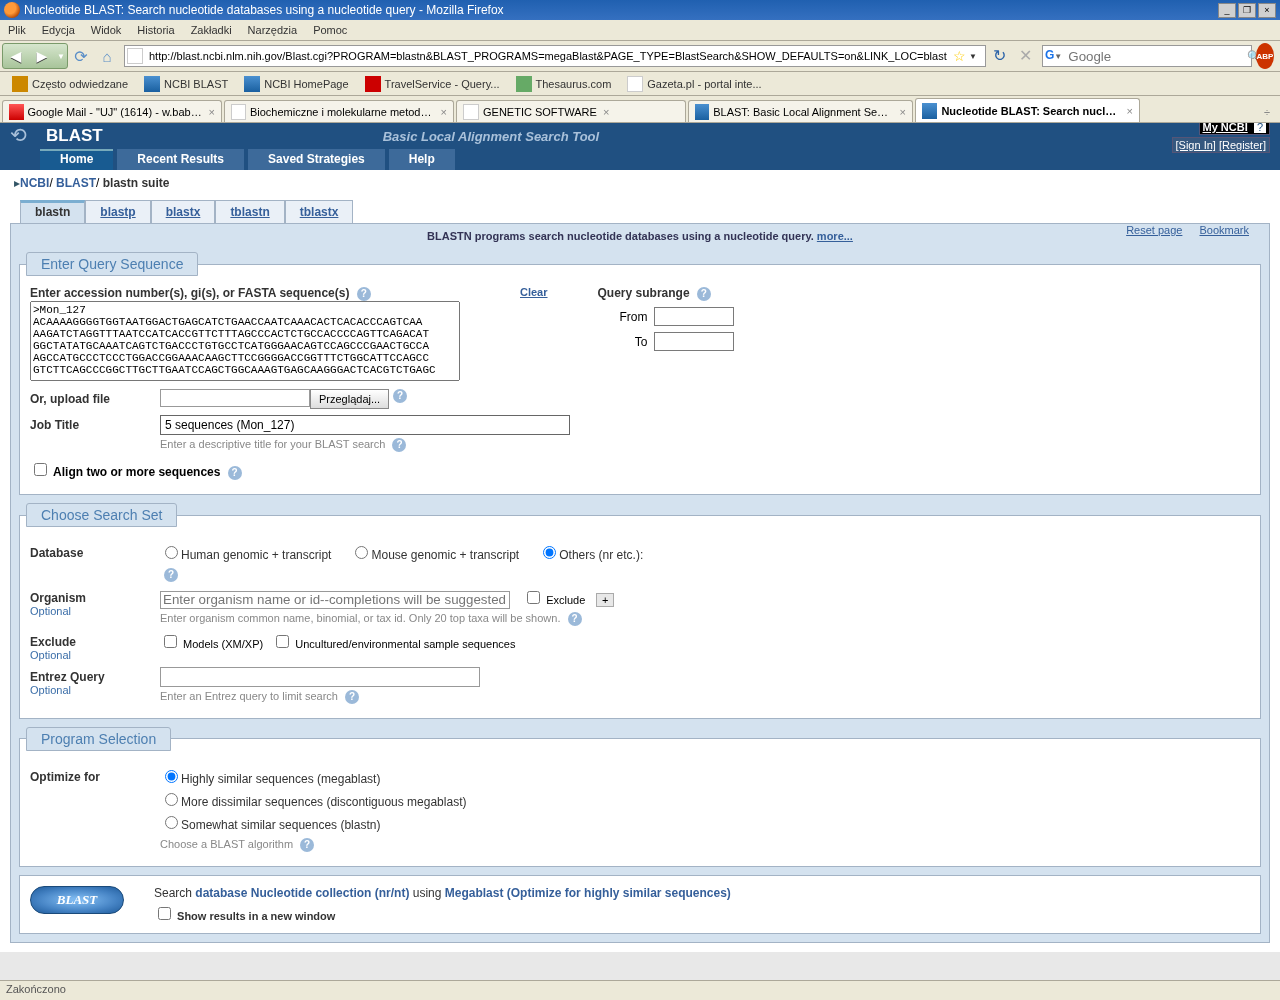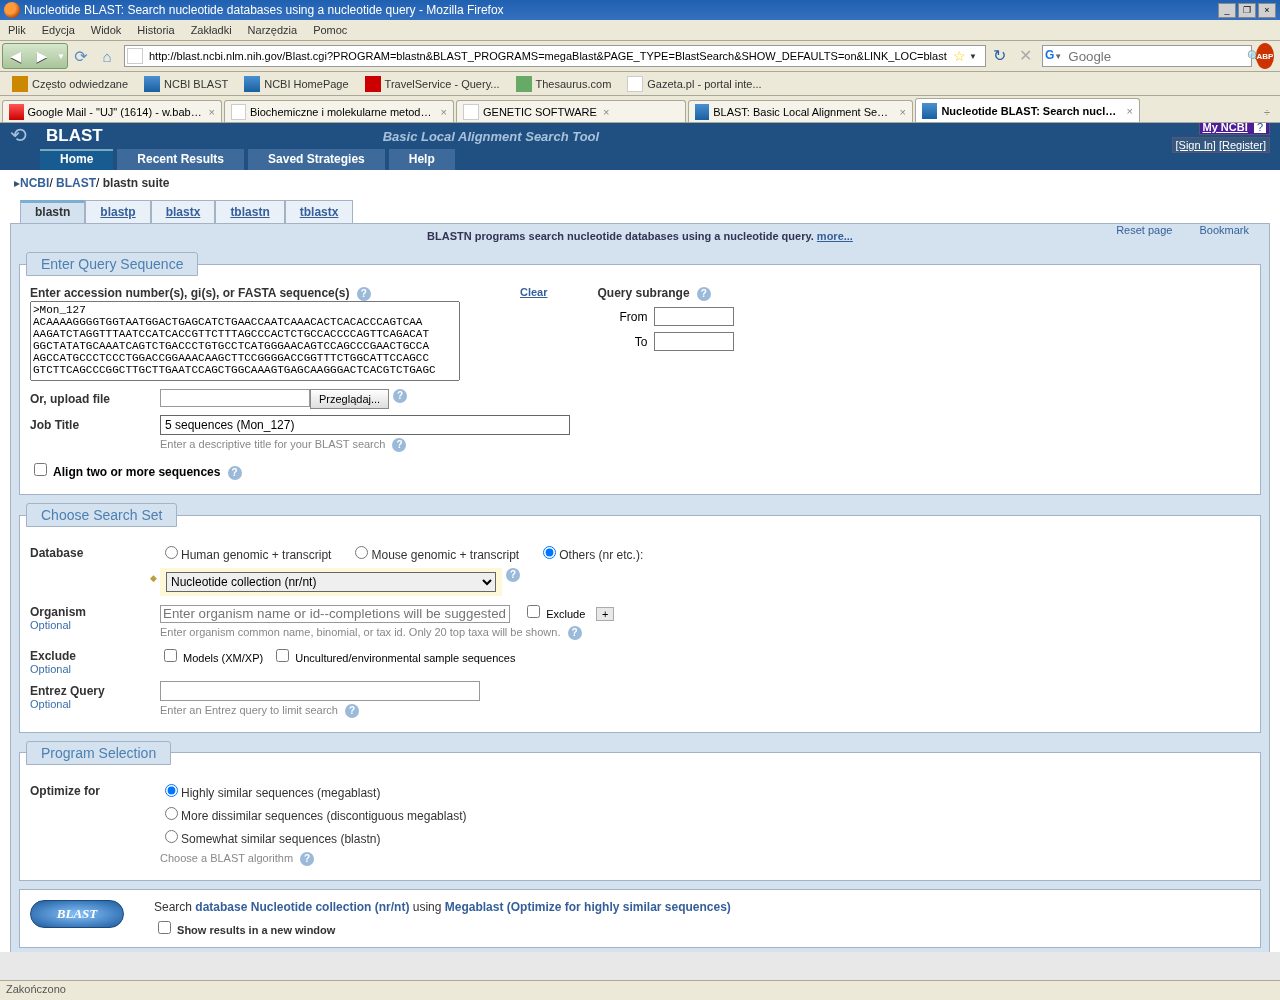--- a/index.html
+++ b/index.html
@@ -57,21 +57,21 @@
   .bread{ padding:6px 10px 10px 14px; font-size:12px;}
   .bread a{ color:#355f9a; text-decoration:none; font-weight:bold;}
   .bread b{ color:#333;}
   .blast-tabs{ display:flex; padding-left:20px; }
   .bt{ padding:4px 14px; border:1px solid #a3b3c5; border-bottom:none; background:#eaf0f7; color:#355f9a; font-weight:bold; font-size:12px; margin-right:0; text-decoration:underline;}
   .bt.active{ background:#d4e2ef; color:#333; text-decoration:none; border-top:3px solid #7baed1; padding-top:2px;}
   .blast-panel{ border:1px solid #a3b3c5; background:#d4e2ef; margin:0 10px 10px 10px; padding:0;}
   .panel-desc{ text-align:center; color:#335; font-size:11px; padding:6px 0 2px 0; font-weight:bold;}
   .panel-desc a{ color:#355f9a; font-weight:bold;}
   .panel-links{ float:right; margin:-20px 20px 0 0;}
-  .panel-links a{ color:#355f9a; font-size:11px; margin-left:24px; }
+  .panel-links a{ color:#355f9a; font-size:11px; margin-left:14px; text-decoration:underline;}
   fieldset{ border:1px solid #a3b3c5; background:#fff; margin:8px; padding:10px 10px 14px 10px; position:relative;}
   legend{ background:#d4e2ef; border:1px solid #a3b3c5; border-radius:3px 3px 0 0; padding:3px 14px; color:#4d7fb1; font-size:14px; font-weight:normal; margin-left:-4px;}
   .row{ display:flex; align-items:flex-start; margin-top:6px;}
   .lbl{ width:130px; font-weight:bold; color:#333; font-size:12px; padding-top:3px;}
   .lbl .opt{ display:block; color:#3b6ea8; font-weight:normal; font-size:11px;}
   .help-q{ display:inline-block; width:14px; height:14px; background:#9bb9d9; color:#fff; border-radius:50%; font-size:10px; text-align:center; line-height:14px; font-weight:bold; margin-left:4px;}
   textarea{ font-family: "Courier New", monospace; font-size:11px; width:430px; height:80px; resize:none;}
   .qclear{ color:#355f9a; text-decoration:underline; font-size:11px; font-weight:bold; margin-left:30px;}
   .subrange{ margin-left:50px; font-size:12px;}
   .subrange-title{ font-weight:bold; color:#333;}
@@ -205,21 +205,21 @@
 </div>
 
 <div class="content-area">
   <div class="ncbi-header">
     <div class="hdr-top">
       <div class="blast-logo-swirl">⟲</div>
       <div class="blast-title">BLAST</div>
       <div class="blast-sub">Basic Local Alignment Search Tool</div>
       <div class="myncbi">
         <div style="text-align:right;">
-          <span class="box" style="background:#4c1d95;">
+          <span class="box" style="background:#000000;">
             <b style="text-decoration:underline;cursor:pointer;">My NCBI</b>
             &nbsp;<span style="background:#fff;color:#205081;padding:0 3px;">?</span>
           </span>
         </div>
         <div class="box" style="background:#36587f; margin-top:2px;">
           <a>[Sign In]</a>
           <a>[Register]</a>
         </div>
       </div>
     </div>
@@ -310,25 +310,20 @@
         <div class="row">
           <div class="lbl">Database</div>
           <div class="radio-row">
             <label><input type="radio" class="radio" name="db" style=""><span>Human genomic + transcript</span></label>
             <label><input type="radio" class="radio" name="db" style=""><span>Mouse genomic + transcript</span></label>
             <label><input type="radio" class="radio" name="db" checked="" style=""><span>Others (nr etc.):</span></label>
           </div>
         </div>
         <div class="row">
           <div class="lbl"></div>
-          <div class="db-wrap">
-            <select class="db-select">
-              <option>Nucleotide collection (nr/nt)</option>
-            </select>
-          </div>
           <span class="help-q">?</span>
         </div>
         <div class="row">
           <div class="lbl"><span>Organism</span><span class="opt">Optional</span></div>
           <div>
             <input class="org-input" placeholder="Enter organism name or id--completions will be suggested" style="">
             <span class="excludebox"><input type="checkbox" style=""> <span>Exclude</span></span>
             <span class="plusbtn">+</span>
             <div style="color:#888;font-size:11px;margin-top:3px;">
               <span>Enter organism common name, binomial, or tax id. Only 20 top taxa will be shown.</span>

